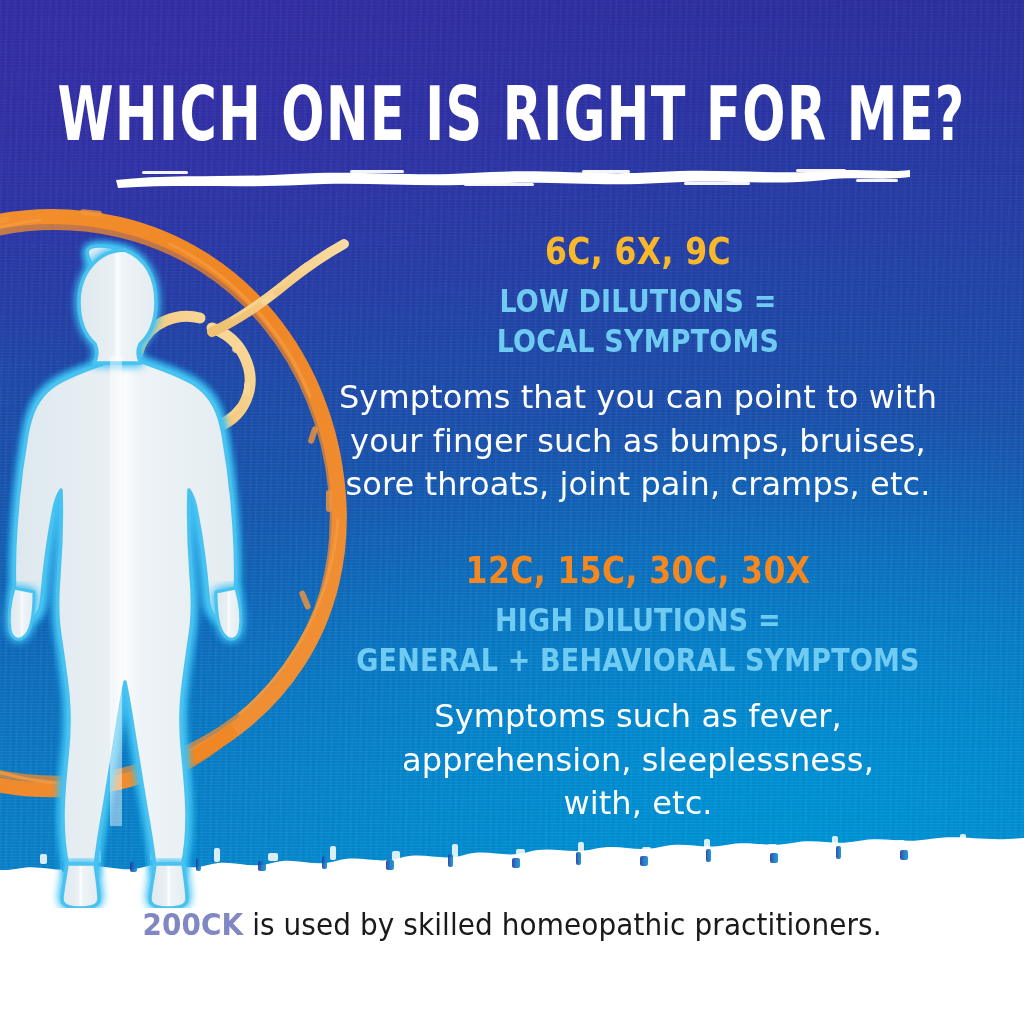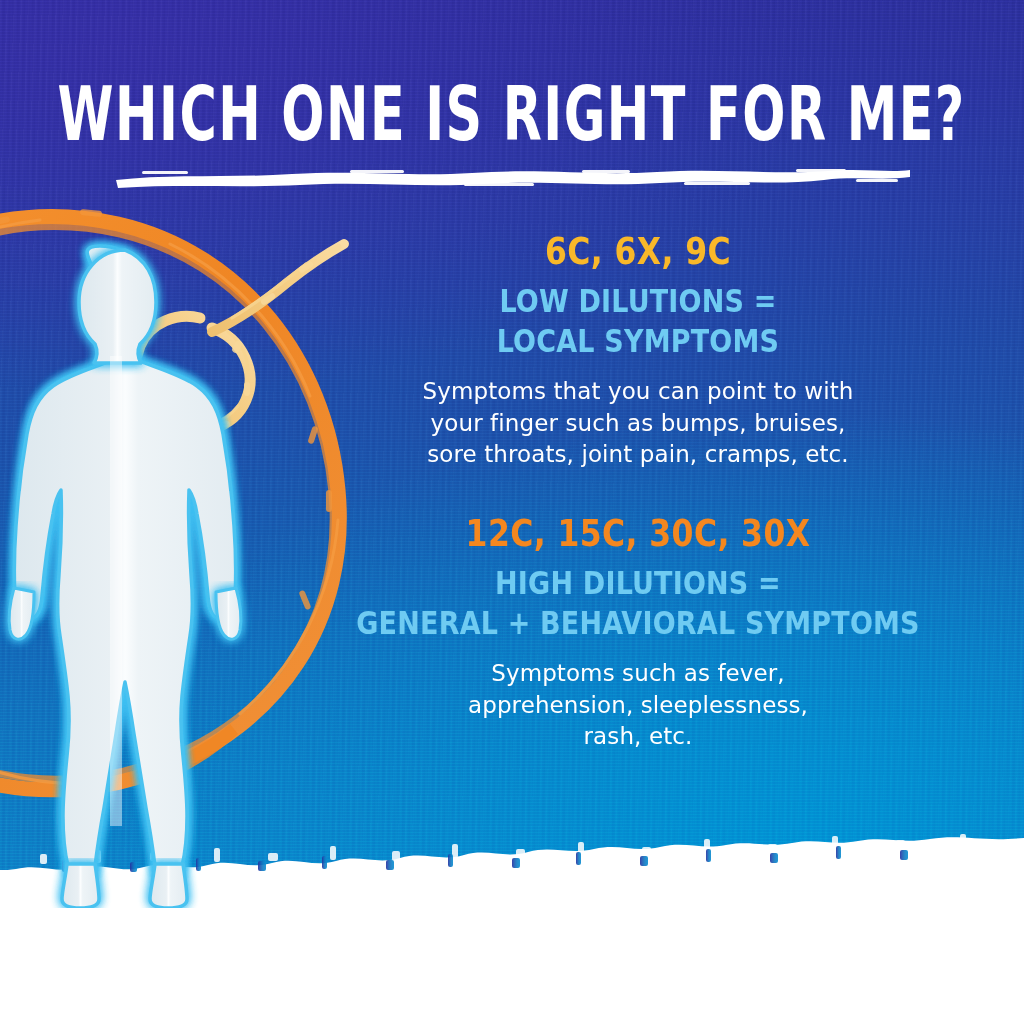--- a/index.html
+++ b/index.html
@@ -80,21 +80,21 @@
   .sub{
     color:#6fcbf2;
     font-family:"DejaVu Sans Condensed","Liberation Sans",sans-serif;
     font-size:30px;font-weight:700;letter-spacing:.2px;line-height:1.26;
     transform:scaleY(1.06);transform-origin:left top;margin:0 0 20px 0;
     white-space:pre-line;
   }
   .body{
     color:#ffffff;
     font-family:"DejaVu Sans","Liberation Sans",sans-serif;
-    font-size:23px;font-weight:400;line-height:1.36;letter-spacing:.1px;
+    font-size:32px;font-weight:400;line-height:1.36;letter-spacing:.1px;
     margin:0;white-space:pre-line;
   }
 
   
   .footer{
     position:absolute;left:0;top:906px;width:1024px;text-align:center;
     font-family:"DejaVu Sans Condensed","Liberation Sans",sans-serif;
     font-size:31px;color:#1a1a1a;letter-spacing:.1px;white-space:nowrap;
   }
   .footer .hl{color:#8187c2;font-weight:700;}
@@ -410,19 +410,22 @@
 your finger such as bumps, bruises,
 sore throats, joint pain, cramps, etc.</div>
     </div>
 
     <div class="block">
       <div class="dose orange">12C, 15C, 30C, 30X</div>
       <div class="sub">HIGH DILUTIONS  =
 GENERAL + BEHAVIORAL SYMPTOMS</div>
       <div class="body">Symptoms such as fever,
 apprehension, sleeplessness,
-rash, etc.</div>
+with, etc.</div>
     </div>
 
   </div>
 
+  <div class="footer">
+    <span class="hl">200CK</span><span class="rest"> is used by skilled homeopathic practitioners.</span>
+  </div>
 
 </div>
 
 </body></html>

